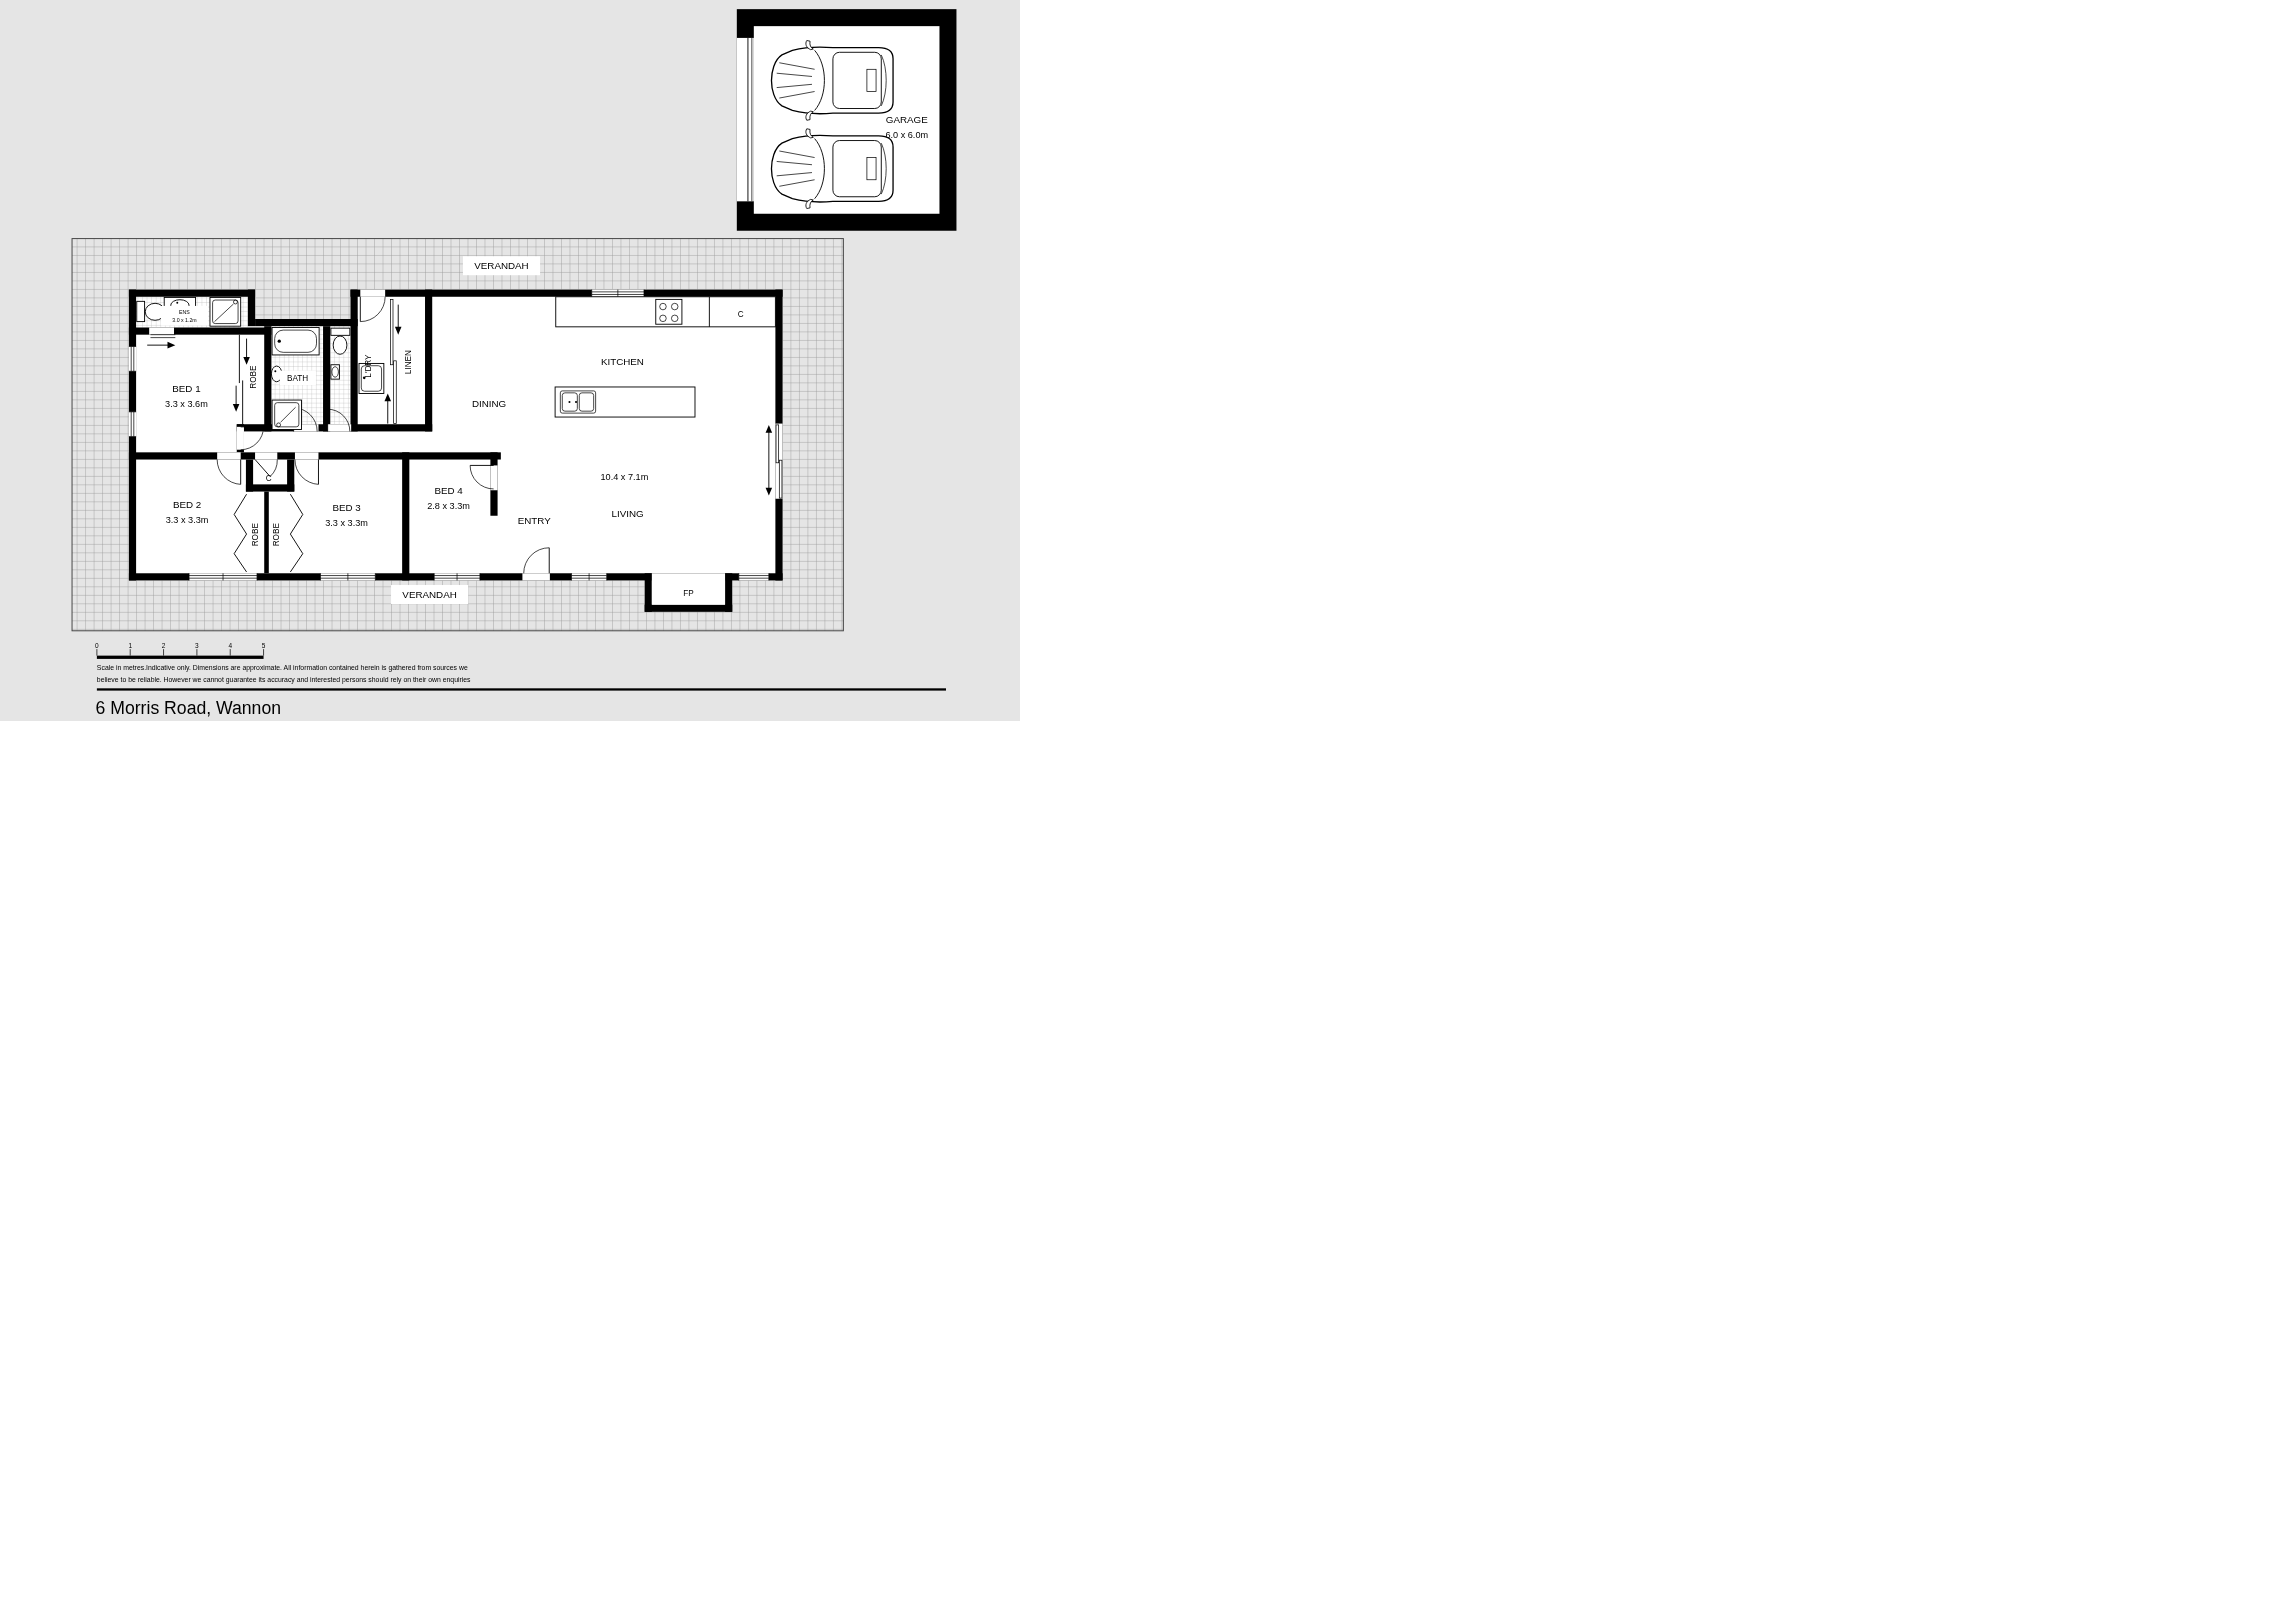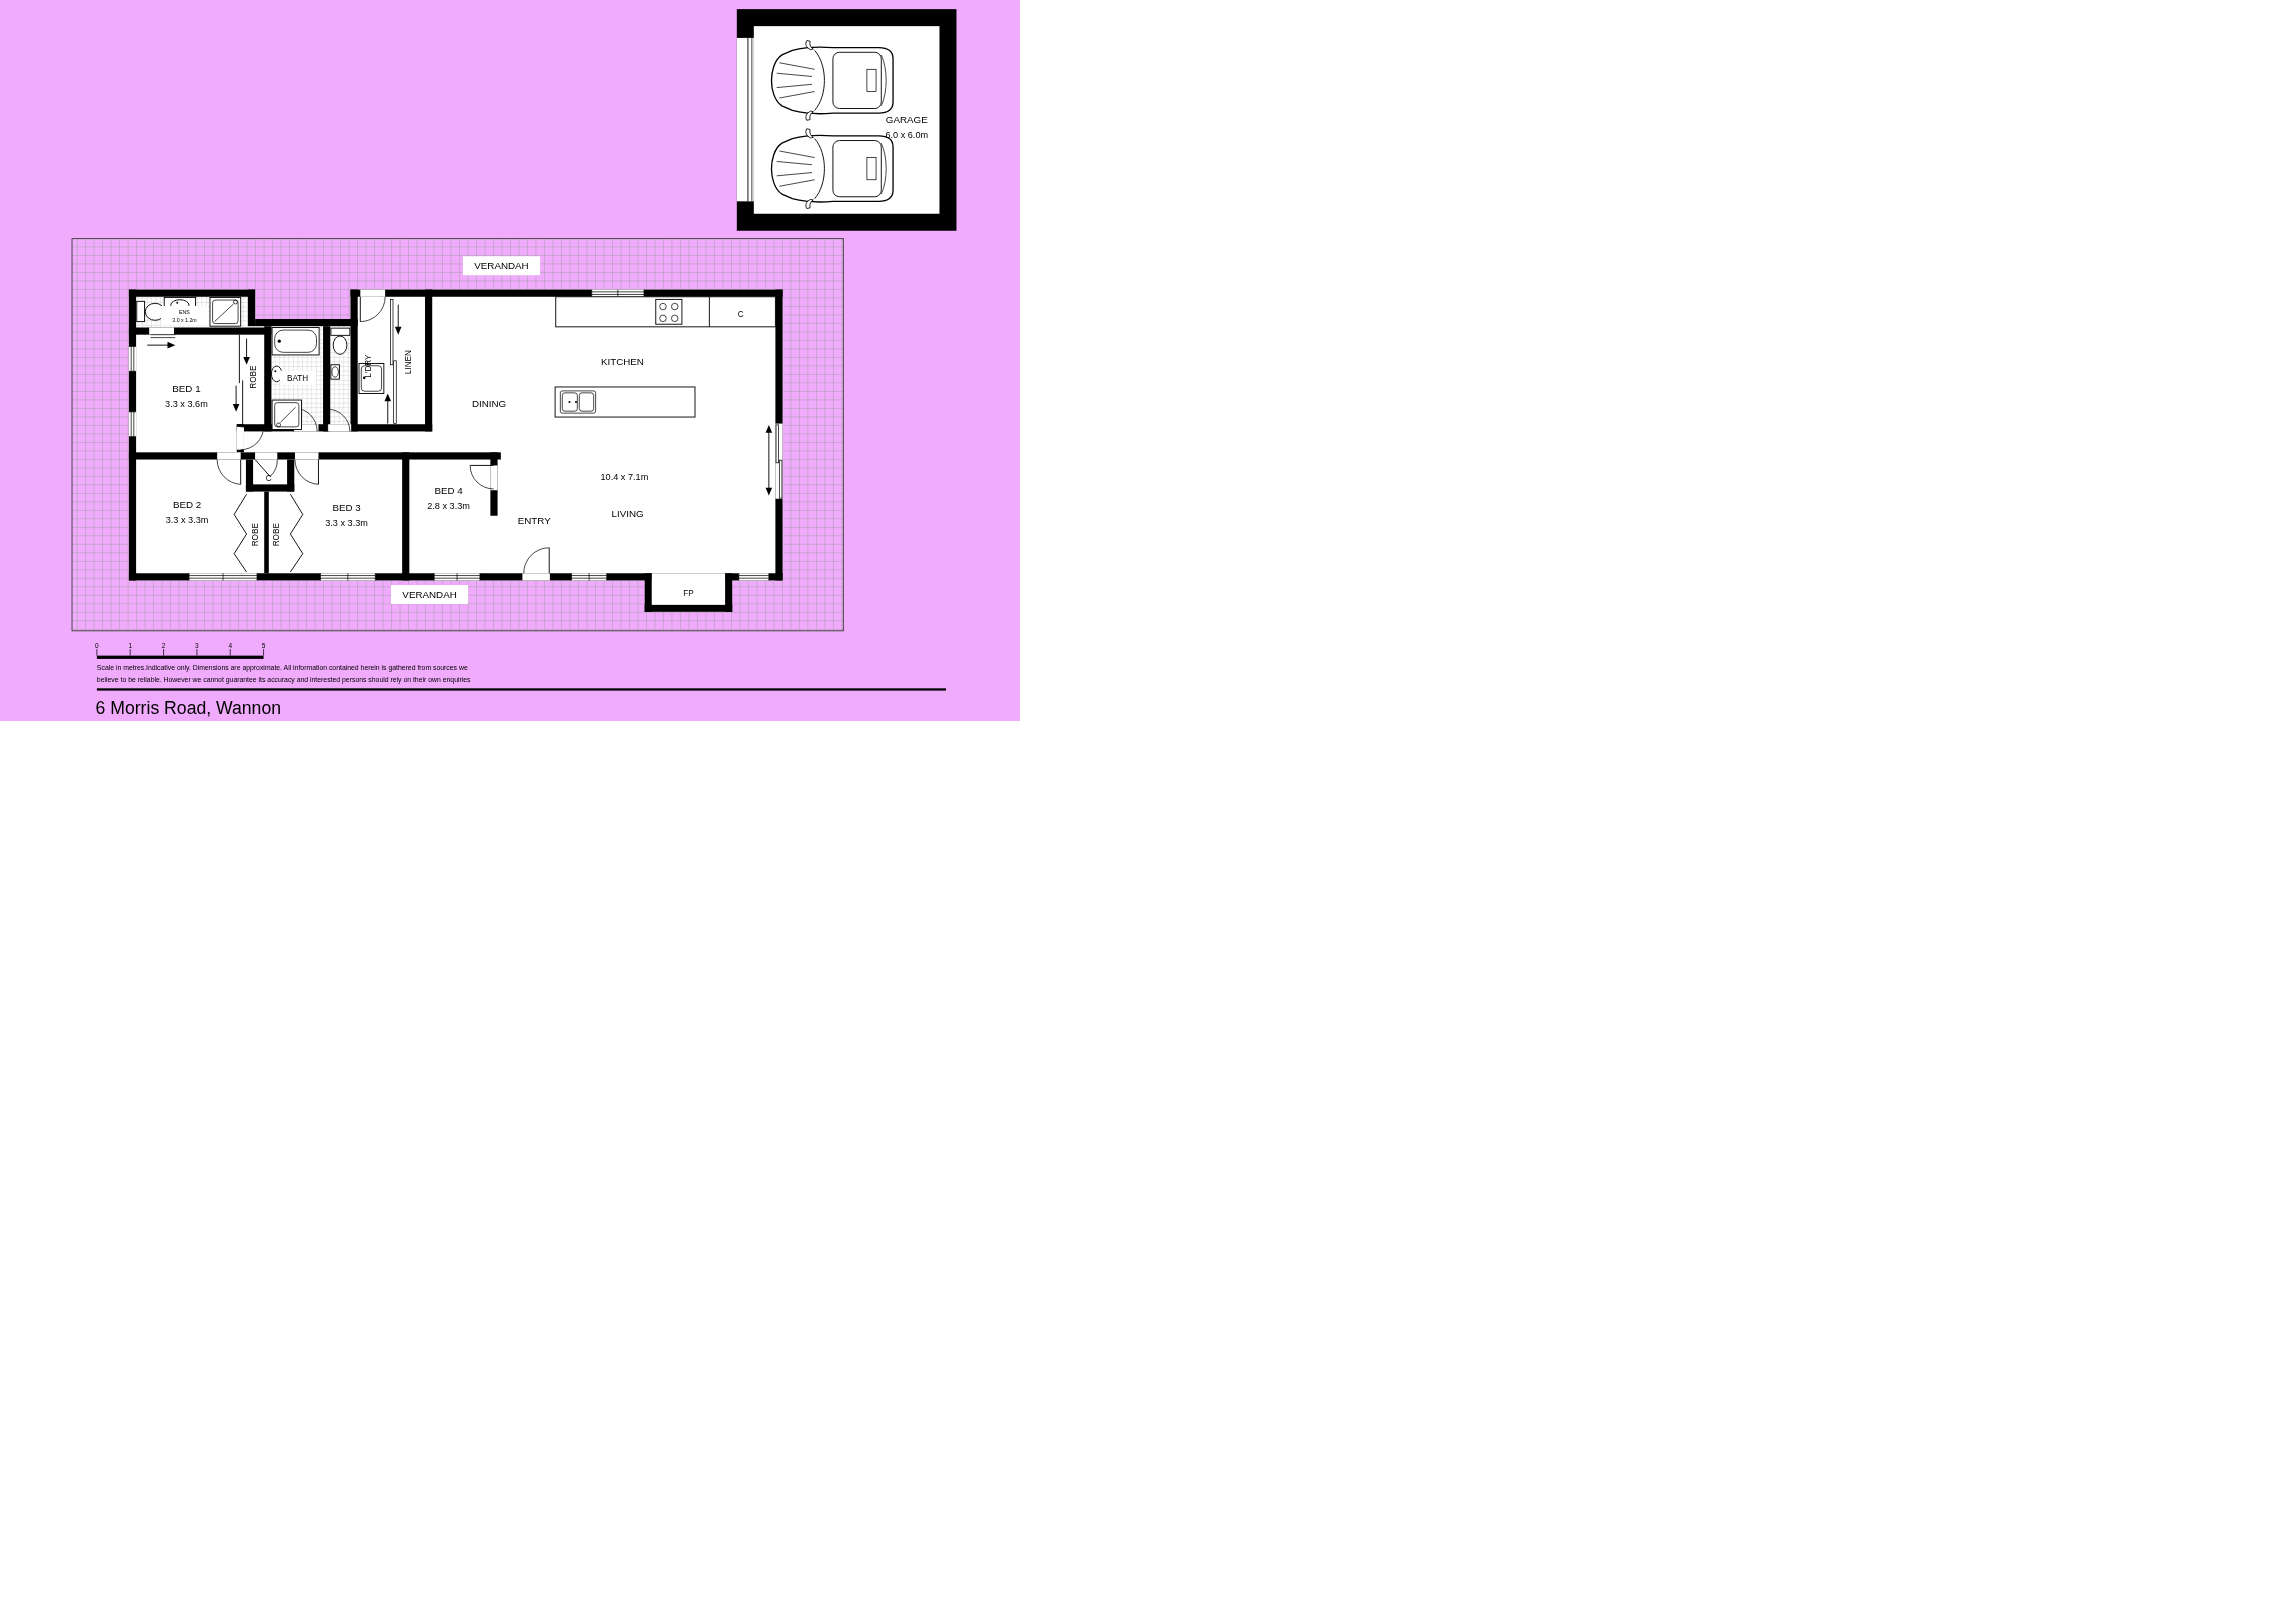--- a/index.html
+++ b/index.html
@@ -1,16 +1,16 @@
 <!DOCTYPE html>
 <html style="font-size:10.5px"><head>
 <meta charset="utf-8">
 <style>
   html,body{margin:0;padding:0;background:#fff;}
-  .page{width:1020px;height:721px;position:relative;background:#f0abfc;font-family:"Liberation Sans",sans-serif;}
+  .page{width:1020px;height:721px;position:relative;background:#e5e5e5;font-family:"Liberation Sans",sans-serif;}
   svg{display:block;}
   text{fill:#000;font-family:"Liberation Sans",sans-serif;}
   .room{font-size:15px;}
   .dims{font-size:14px;}
   .small{font-size:8px;}
   .rot{font-size:12.5px;}
   .note{font-size:10.5px;}
   .tick{font-size:10px;}
   .addr{font-size:27px;}
   .w{fill:#000;}

